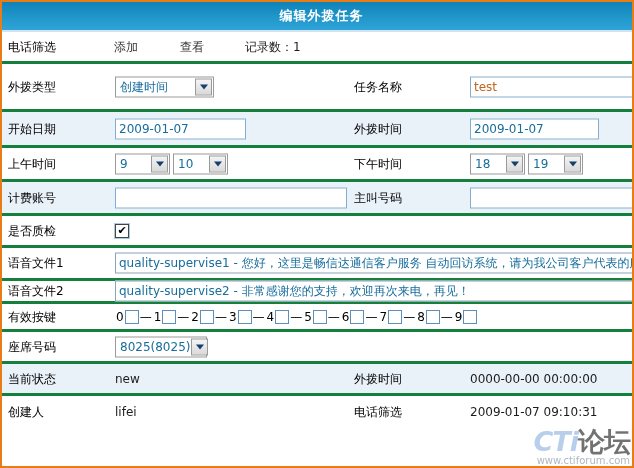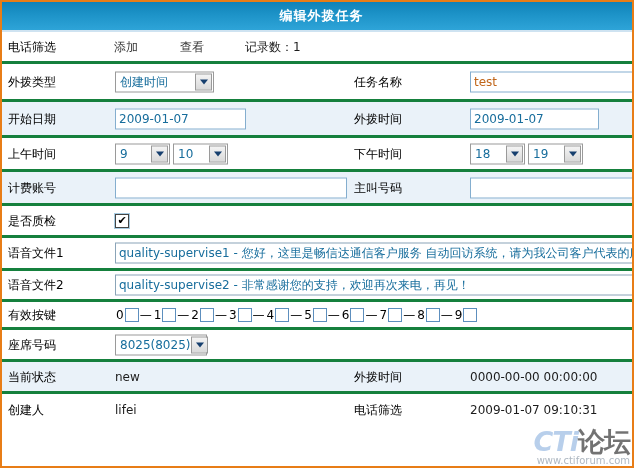--- a/index.html
+++ b/index.html
@@ -65,21 +65,21 @@
     <span>编辑外拨任务</span>
   </div>
 
   <div class="row" style="height:32px;">
     <span class="lbl">电话筛选</span>
     <span class="f1 link" style="left:112px;">添加</span>
     <span class="f1 link" style="left:178px;">查看</span>
     <span class="f1 val" style="left:243px;">记录数：1</span>
   </div>
 
-  <div class="row" style="height:38px;">
+  <div class="row" style="height:48px;">
     <span class="lbl">外拨类型</span>
     <div class="f1 dd" style="width:99px;">
       <span class="dd-val">创建时间</span>
       <span class="dd-btn">
           <span class="tri"></span>
         </span>
     </div>
     <span class="lbl2">任务名称</span>
     <input class="f2 ti orange" style="width: 185px;" value="test">
   </div>
@@ -130,21 +130,21 @@
   <div class="row" style="height:32px;">
     <span class="lbl">是否质检</span>
     <span class="f1 cb checked"></span>
   </div>
 
   <div class="row" style="height:33px;">
     <span class="lbl">语音文件1</span>
     <input class="f1 ti gray-border" style="width: 545px;" value="quality-supervise1 - 您好，这里是畅信达通信客户服务 自动回访系统，请为我公司客户代表的服务">
   </div>
 
-  <div class="row" style="height:31px;">
+  <div class="row" style="height:23px;">
     <span class="lbl">语音文件2</span>
     <input class="f1 ti gray-border" style="width: 545px;" value="quality-supervise2 - 非常感谢您的支持，欢迎再次来电，再见！">
   </div>
 
   <div class="row" style="height:28px;">
     <span class="lbl">有效按键</span>
     <span class="f1 vk-wrap">
         <span class="vk-digit">0</span>
         <span class="vk-box"></span>
         <span class="vk-sep">—</span>

